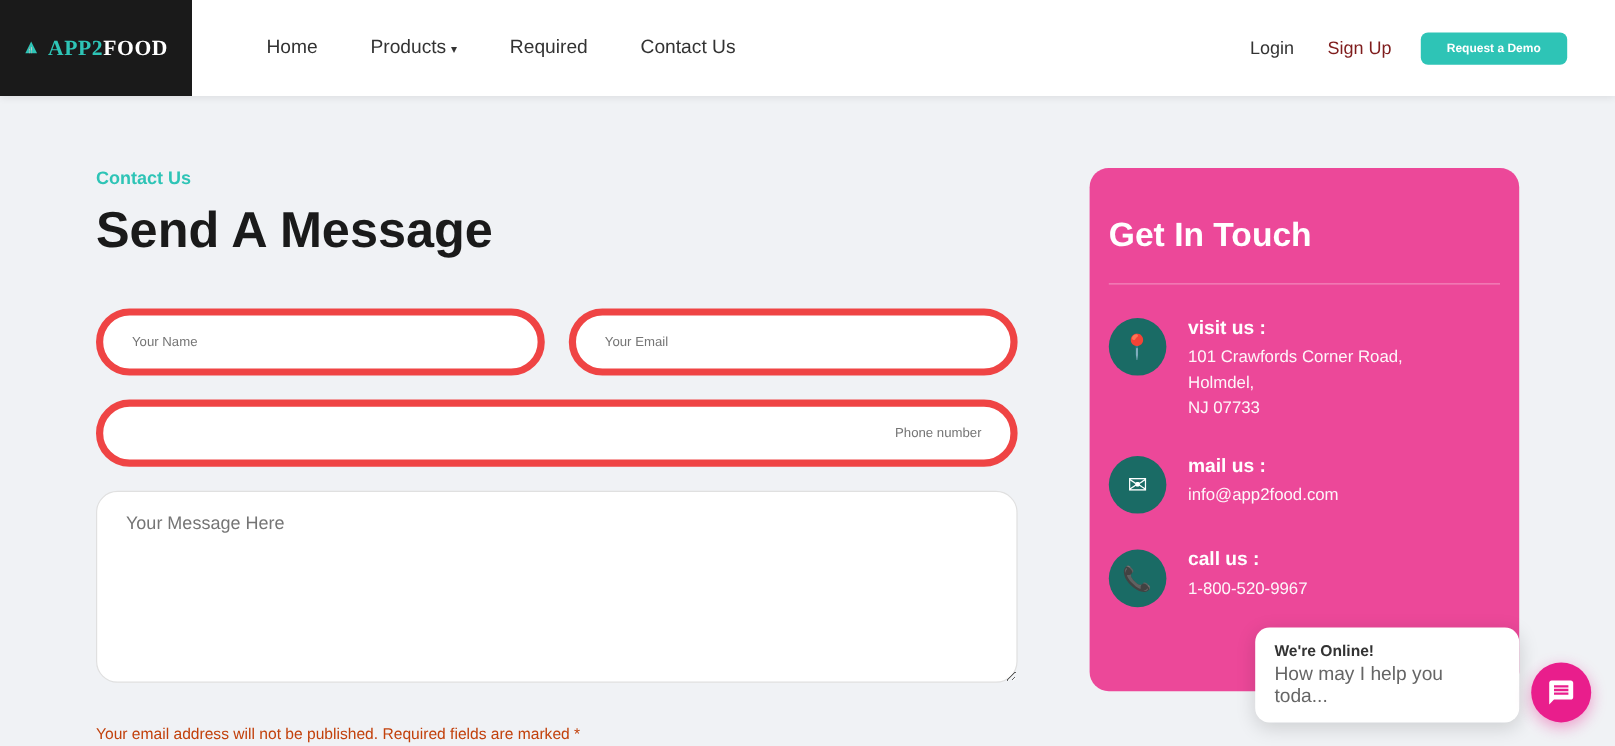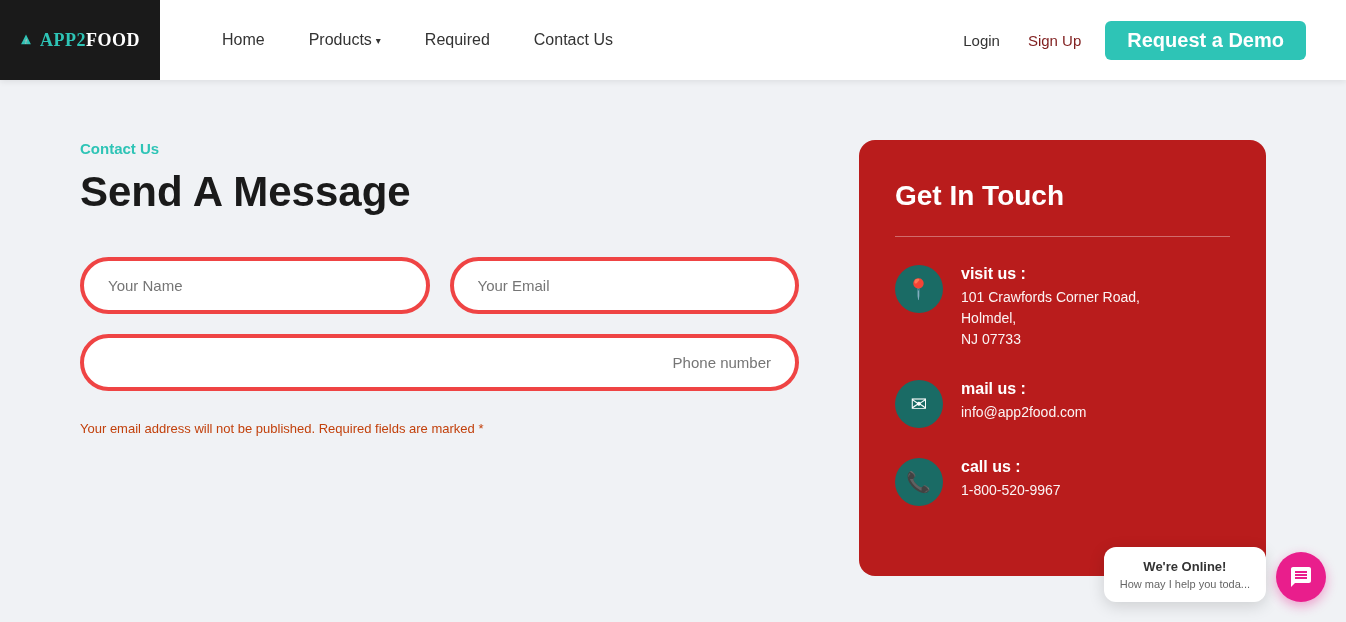--- a/index.html
+++ b/index.html
@@ -82,21 +82,21 @@
       font-size: 15px;
       font-weight: 500;
       cursor: pointer;
       background: none;
       border: none;
       padding: 8px 4px;
     }
     .btn-demo {
       background: #2ec4b6;
       color: #fff;
-      font-size: 20px;
+      font-size: 10px;
       font-weight: 600;
       border: none;
       border-radius: 6px;
       padding: 8px 22px;
       cursor: pointer;
       transition: background 0.2s;
     }
 
     
     .main-content {
@@ -127,24 +127,24 @@
       line-height: 1.2;
     }
     .form-row {
       display: flex;
       gap: 20px;
       margin-bottom: 20px;
     }
     .form-input {
       flex: 1;
       background: #fff;
-      border: 4px solid #ef4444;
+      border: 6px solid #ef4444;
       border-radius: 30px;
       padding: 16px 24px;
-      font-size: 15px;
+      font-size: 11px;
       color: #999;
       outline: none;
       transition: border-color 0.2s;
     }
     .form-input.full {
       width: 100%;
       border-radius: 30px;
     }
     .form-textarea {
       width: 100%;
@@ -161,24 +161,24 @@
       transition: border-color 0.2s;
     }
     .form-note {
       color: #c2410c;
       font-size: 13px;
       margin-top: 30px;
     }
 
     
     .contact-card {
-      background: #b91c1c;
+      background: #ec4899;
       border-radius: 16px;
-      padding: 40px 36px;
-      width: 407px;
+      padding: 40px 16px;
+      width: 358px;
       flex-shrink: 0;
       align-self: flex-start;
       color: #fff;
     }
     .card-title {
       font-size: 28px;
       font-weight: 700;
       margin-bottom: 24px;
     }
     .card-divider {
@@ -229,30 +229,29 @@
       align-items: flex-end;
       gap: 10px;
       z-index: 100;
     }
     .chat-bubble {
       background: #fff;
       border-radius: 12px;
       padding: 12px 16px;
       box-shadow: 0 4px 16px rgba(0,0,0,0.15);
       max-width: 220px;
-      text-align: center;
     }
     .chat-bubble-title {
       font-size: 13px;
       font-weight: 600;
       color: #333;
       margin-bottom: 4px;
     }
     .chat-bubble-text {
-      font-size: 11px;
+      font-size: 16px;
       color: #666;
     }
     .chat-btn {
       width: 50px;
       height: 50px;
       border-radius: 50%;
       background: #e91e8c;
       display: flex;
       align-items: center;
       justify-content: center;
@@ -303,20 +302,21 @@
 
     <div class="form-row">
       <input type="text" class="form-input" placeholder="Your Name" style="">
       <input type="email" class="form-input" placeholder="Your Email" style="">
     </div>
 
     <div class="form-row">
       <input type="text" class="form-input full" style="border-radius: 30px; text-align: right;" placeholder="Phone number">
     </div>
 
+    <textarea class="form-textarea" placeholder="Your Message Here" style=""></textarea>
 
     <p class="form-note">Your email address will not be published. Required fields are marked *</p>
   </div>
 
   <div class="contact-card">
     <h2 class="card-title">Get In Touch</h2>
     <hr class="card-divider">
 
     <div class="contact-item">
       <div class="contact-icon-circle">📍</div>

